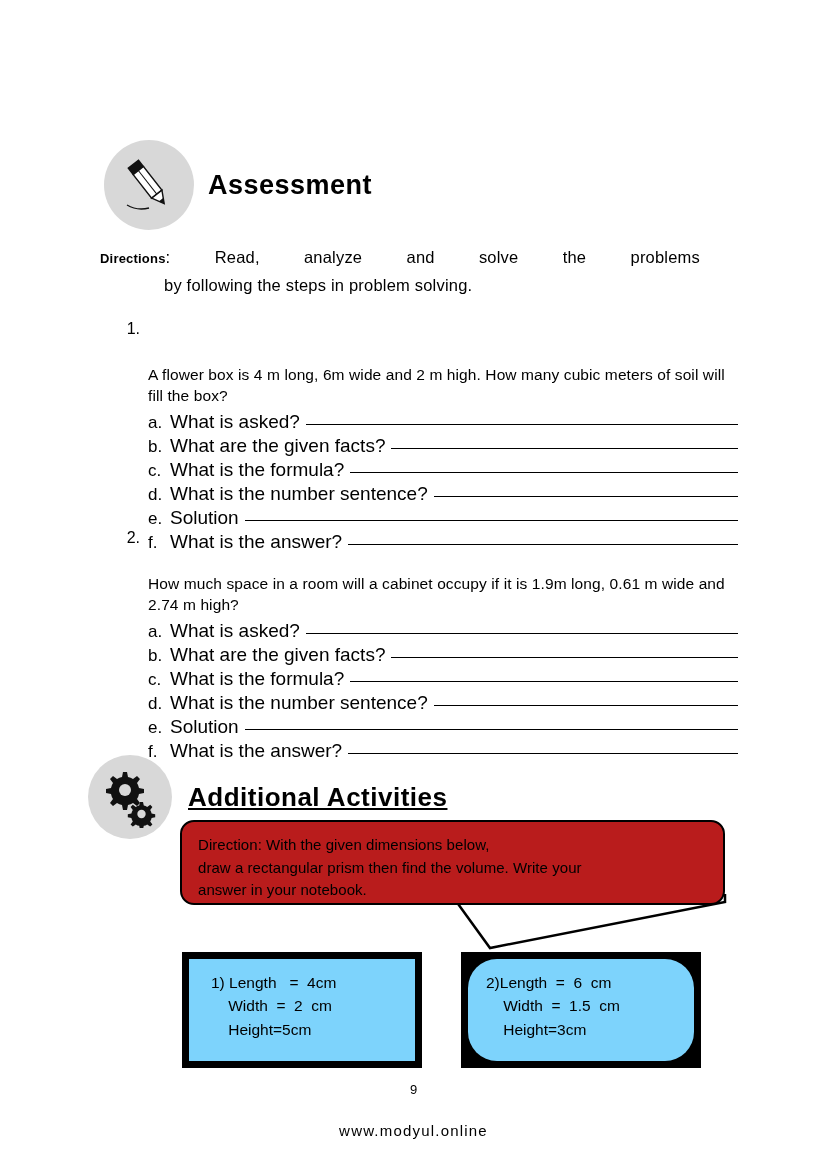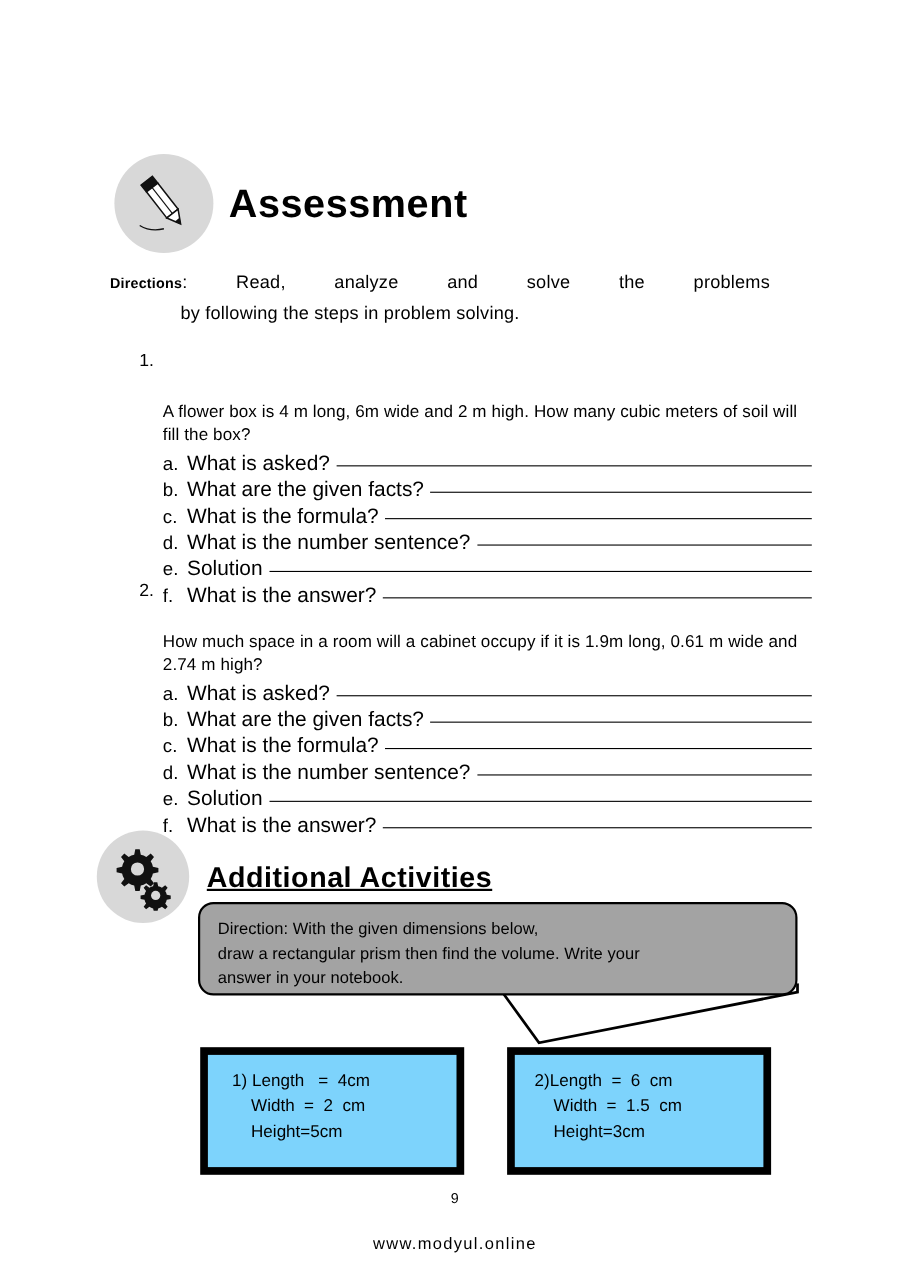--- a/index.html
+++ b/index.html
@@ -32,21 +32,21 @@
     width: 90px;
     height: 90px;
     border-radius: 50%;
     background: #d8d8d8;
     display: flex;
     align-items: center;
     justify-content: center;
     flex: 0 0 auto;
   }
   .section-title {
-    font-size: 36px;
+    font-size: 27px;
     font-weight: bold;
     letter-spacing: 0.5px;
     margin-left: 14px;
     white-space: nowrap;
   }
 
   
   #directions-block {
     position: absolute;
     left: 100px;
@@ -134,21 +134,21 @@
 
   
   #balloon {
     position: absolute;
     left: 180px;
     top: 820px;
     width: 545px;
     height: 85px;
     border: 2.5px solid #000;
     border-radius: 14px;
-    background: #a3a3a3;
+    background: #b91c1c;
     box-sizing: border-box;
     padding: 12px 16px 0 16px;
     font-size: 15px;
     line-height: 1.5;
     z-index: 2;
   }
   #balloon .bline { display: block; letter-spacing: 0.05px; }
   #balloon-tail {
     position: absolute;
     left: 430px;
@@ -170,21 +170,21 @@
     width: 100%;
     height: 100%;
     box-sizing: border-box;
     padding: 12px 10px 10px 22px;
     font-size: 15.5px;
     line-height: 1.5;
     white-space: pre;
   }
   #dim-box-1 { left: 182px; top: 952px; width: 240px; height: 116px; }
   #dim-box-2 { left: 461px; top: 952px; width: 240px; height: 116px; }
-  #dim-box-2 .dim-inner { padding-left: 18px; }
+  #dim-box-2 .dim-inner { padding-left: 18px; border-radius: 29px; }
 
   
   #page-number {
     position: absolute;
     left: 0;
     top: 1082px;
     width: 827px;
     text-align: center;
     font-size: 13px;
   }

